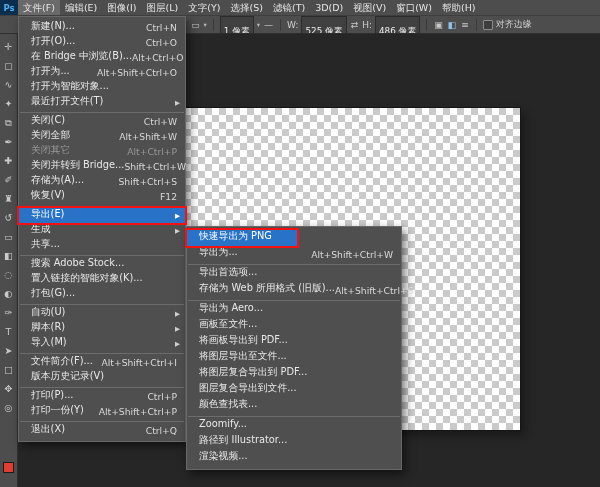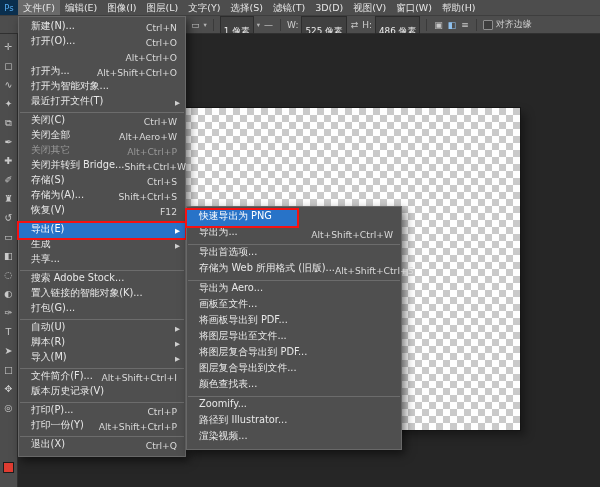--- a/index.html
+++ b/index.html
@@ -3,21 +3,21 @@
 <meta charset="utf-8">
 <style>
   *{box-sizing:border-box;margin:0;padding:0}
   html,body{width:600px;height:487px;overflow:hidden}
   body{position:relative;background:#262626;font-family:"DejaVu Sans","Liberation Sans",sans-serif}
 
   
   .menubar{position:absolute;top:0;left:0;width:600px;height:16px;background:#4d4d4d;
     border-bottom:1px solid #3e3e3e;display:flex;align-items:stretch;z-index:30}
   .logo{width:18px;display:flex;align-items:center;justify-content:center;background:#0a2f4e;
-    color:#55aaee;font-size:8.5px;font-weight:normal}
+    color:#55aaee;font-size:8.5px;font-weight:bold}
   .mb-item{padding:0 5px;font-size:9.5px;color:#e6e6e6;line-height:15px;white-space:nowrap;cursor:default}
   .mb-item.active{background:#6a6a6a}
 
   
   .optionsbar{position:absolute;top:16px;left:0;width:600px;height:18px;background:#4d4d4d;
     border-bottom:1px solid #303030;display:flex;align-items:center;z-index:5;
     color:#d6d6d6;font-size:9px;padding-left:190px;gap:3px;white-space:nowrap}
   .vsep{width:1px;height:12px;background:#3a3a3a;margin:0 3px;flex:0 0 auto}
   .opt-icon{font-size:9px;color:#c8c8c8;padding:0 1px;flex:0 0 auto}
   .opt-icon.blueish{color:#8fc1ef}
@@ -43,21 +43,21 @@
     background-image:
       linear-gradient(45deg,#cacaca 25%,transparent 25%,transparent 75%,#cacaca 75%),
       linear-gradient(45deg,#cacaca 25%,transparent 25%,transparent 75%,#cacaca 75%);
     background-size:14px 14px;background-position:0 0,7px 7px;
     box-shadow:0 0 0 1px #151515,5px 5px 9px rgba(0,0,0,.4)}
 
   
   .menu-panel{position:absolute;background:#4f4f4f;border:1px solid #686868;
     box-shadow:3px 4px 9px rgba(0,0,0,.55);padding:3px 0;z-index:20}
   #file-menu{left:18px;top:16px;width:168px}
-  #export-submenu{left:186px;top:206px;width:216px;z-index:21}
+  #export-submenu{left:186px;top:226px;width:216px;z-index:21}
   .menu-item{height:15px;display:flex;padding:0 8px 0 12px;
     font-size:9.8px;color:#e8e8e8;white-space:nowrap;cursor:default}
   #export-submenu .menu-item{height:16px}
   .mi-right{margin-left:auto;display:flex;align-items:center;gap:4px}
   .mi-shortcut{font-size:9.2px;color:#d9d9d9}
   .mi-arrow{font-size:6.5px;color:#cfcfcf;margin-right:-3px}
   .menu-item.disabled,.menu-item.disabled .mi-shortcut{color:#979797}
   .menu-item.highlighted{background:#2873c8;color:#fff}
   .menu-item.highlighted .mi-shortcut,.menu-item.highlighted .mi-arrow{color:#fff}
   .menu-item.red-box{outline:2px solid #f61111;outline-offset:0}
@@ -141,20 +141,21 @@
         <span class="mi-shortcut">Ctrl+N</span>
       </span>
     </div>
     <div class="menu-item">
       <span class="mi-label">打开(O)...</span>
       <span class="mi-right">
         <span class="mi-shortcut">Ctrl+O</span>
       </span>
     </div>
     <div class="menu-item">
+      <span class="mi-label">在 Bridge 中浏览(B)...</span>
       <span class="mi-right">
         <span class="mi-shortcut">Alt+Ctrl+O</span>
       </span>
     </div>
     <div class="menu-item">
       <span class="mi-label">打开为...</span>
       <span class="mi-right">
         <span class="mi-shortcut">Alt+Shift+Ctrl+O</span>
       </span>
     </div>
@@ -171,39 +172,33 @@
     <div class="menu-separator"></div>
     <div class="menu-item">
       <span class="mi-label">关闭(C)</span>
       <span class="mi-right">
         <span class="mi-shortcut">Ctrl+W</span>
       </span>
     </div>
     <div class="menu-item">
       <span class="mi-label">关闭全部</span>
       <span class="mi-right">
-        <span class="mi-shortcut">Alt+Aero+W</span>
+        <span class="mi-shortcut">Alt+Shift+W</span>
       </span>
     </div>
     <div class="menu-item disabled">
       <span class="mi-label">关闭其它</span>
       <span class="mi-right">
         <span class="mi-shortcut">Alt+Ctrl+P</span>
       </span>
     </div>
     <div class="menu-item">
       <span class="mi-label">关闭并转到 Bridge...</span>
       <span class="mi-right">
         <span class="mi-shortcut">Shift+Ctrl+W</span>
-      </span>
-    </div>
-    <div class="menu-item">
-      <span class="mi-label">存储(S)</span>
-      <span class="mi-right">
-        <span class="mi-shortcut">Ctrl+S</span>
       </span>
     </div>
     <div class="menu-item">
       <span class="mi-label">存储为(A)...</span>
       <span class="mi-right">
         <span class="mi-shortcut">Shift+Ctrl+S</span>
       </span>
     </div>
     <div class="menu-item">
       <span class="mi-label">恢复(V)</span>

